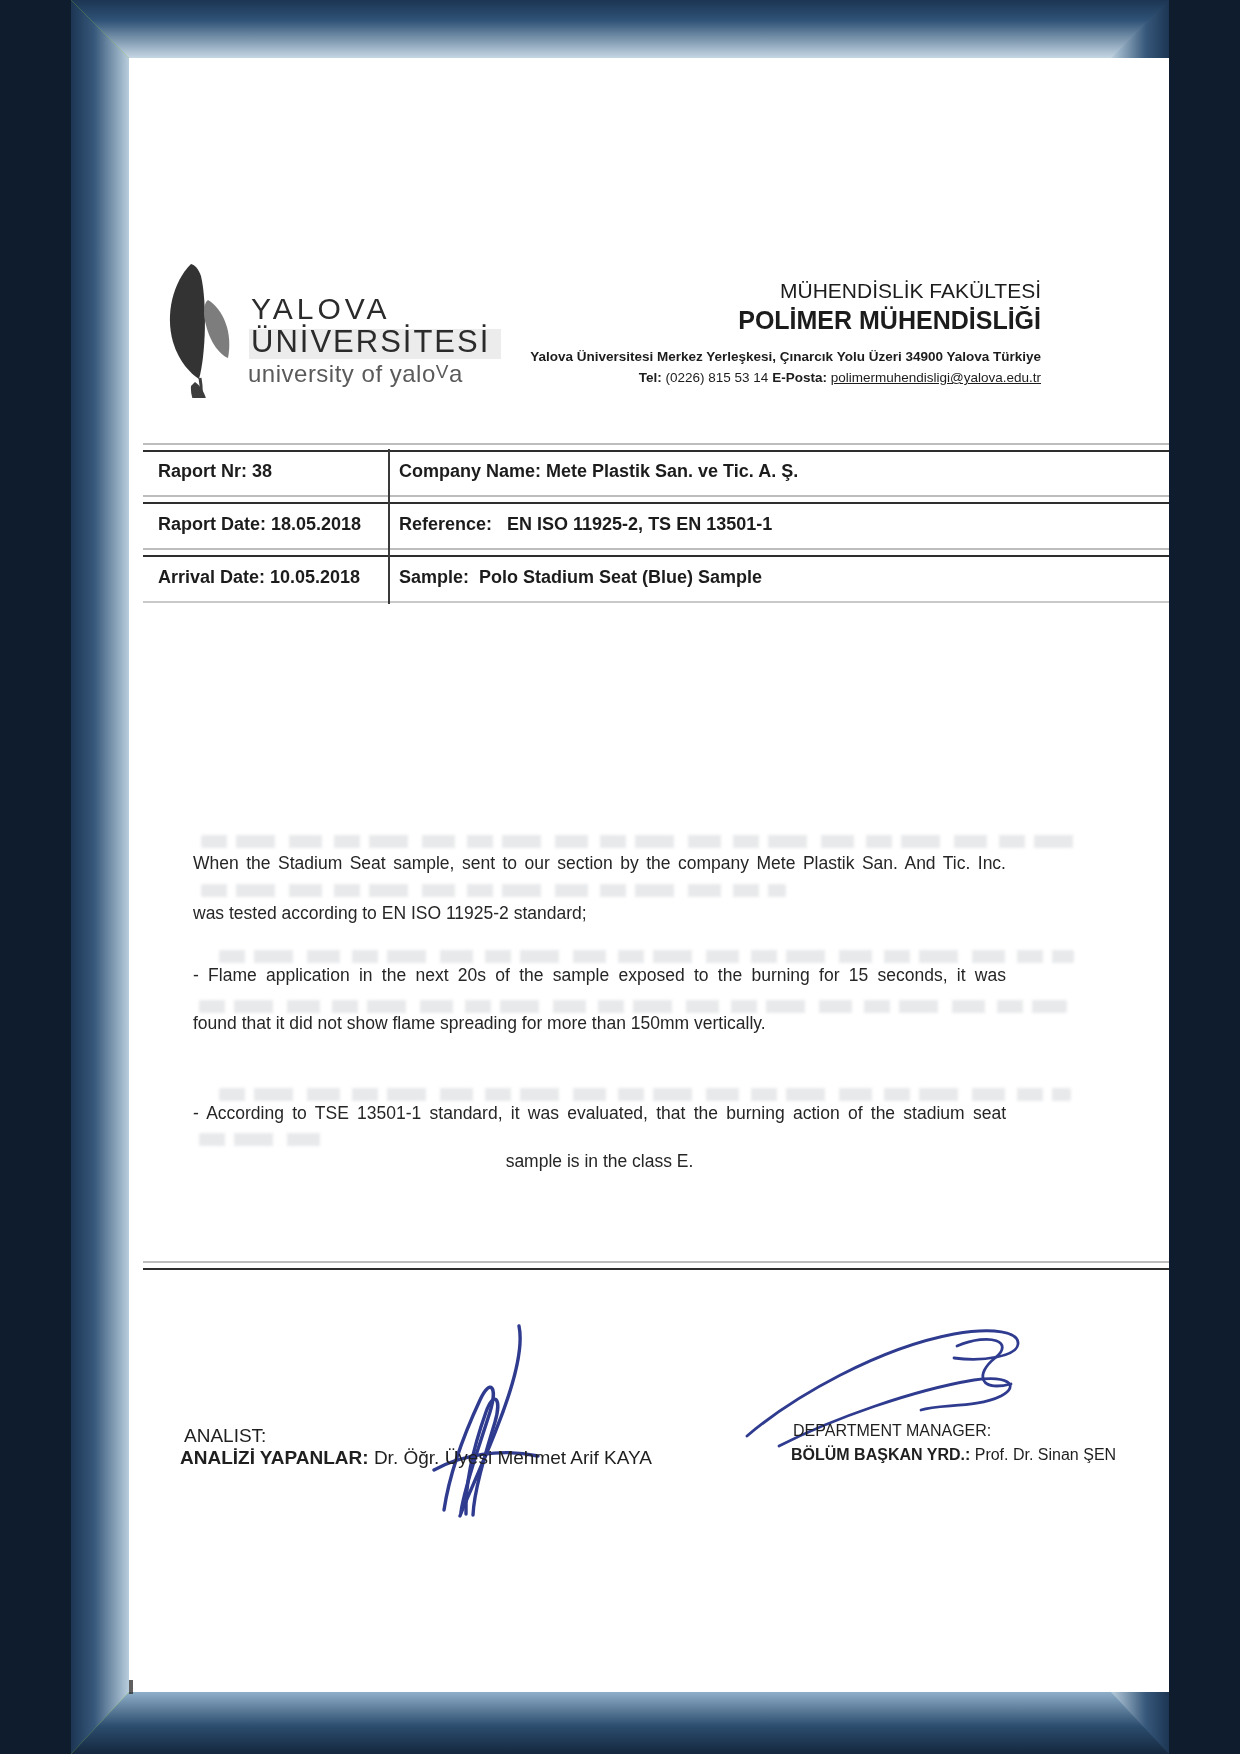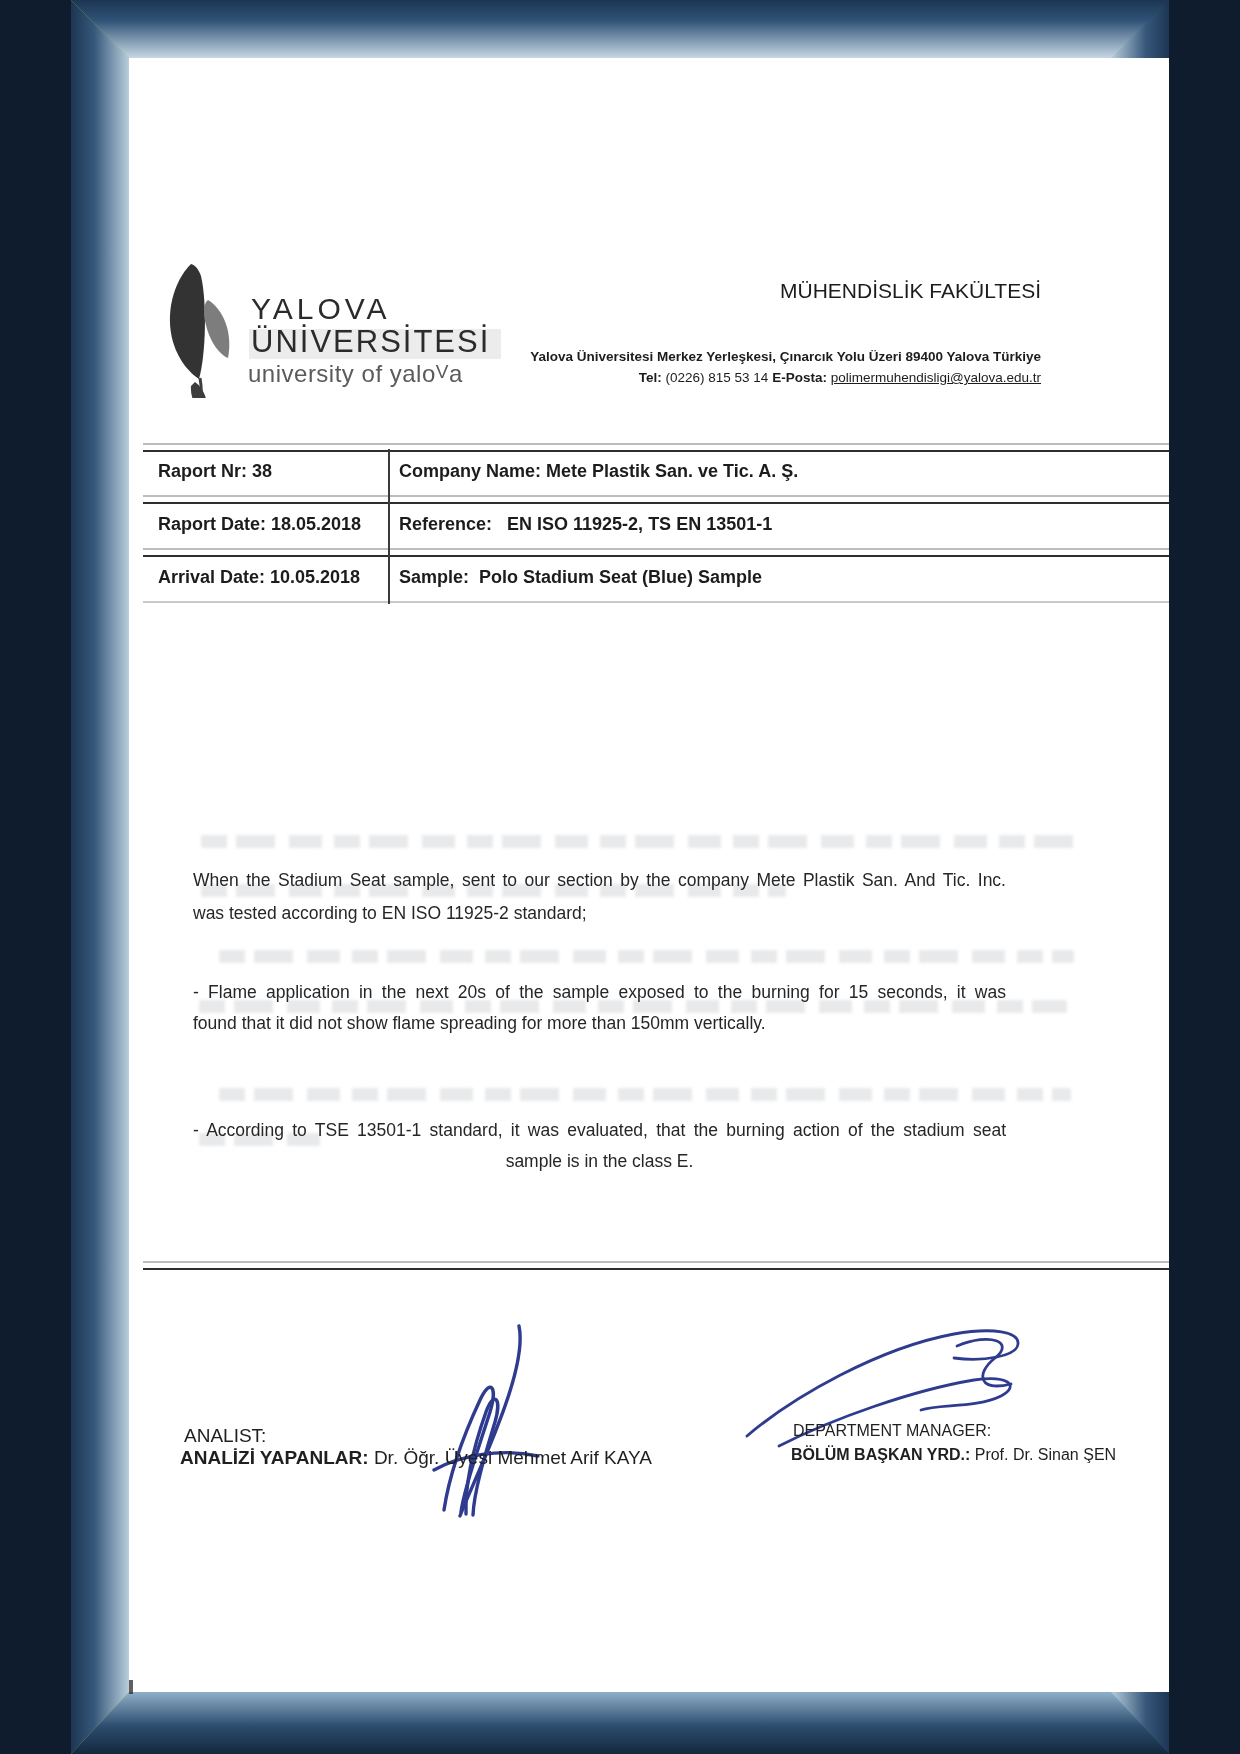--- a/index.html
+++ b/index.html
@@ -47,21 +47,21 @@
   .dline::before { content:""; position:absolute; left:0; right:0; top:0; height:2px; background:#bdbdbd; }
   .dline::after  { content:""; position:absolute; left:0; right:0; top:7px; height:2px; background:#2e2e2e; }
   .sline { left:72px; width:1034px; height:2px; background:#c9c9c9; }
   .vline { left:317px; top:449px; width:2px; height:155px; background:#3a3a3a; }
   .cell  { font-size:18px; font-weight:bold; color:#1c1c1c; white-space:nowrap; }
 
   
   .title { left:122px; top:718px; width:813px; text-align:center;
            font-size:22px; font-weight:bold; letter-spacing:.3px; color:#1b1b1b; }
   .line  { left:122px; width:813px; font-size:17.5px; color:#262626; line-height:26px; white-space:normal; overflow:hidden; }
-  .just  { text-align:justify; text-align-last:justify;margin-top:17px; }
+  .just  { text-align:justify; text-align-last:justify; }
 
   
   .ghost { height:13px; opacity:.15; filter:blur(1.6px); border-radius:2px;
            background:repeating-linear-gradient(90deg,#6b7280 0 26px,transparent 26px 35px,
                       #6b7280 35px 74px,transparent 74px 88px,#6b7280 88px 121px,transparent 121px 133px); }
 
   
   .sig-label { font-size:19px; color:#1f1f1f; white-space:nowrap; }
   .sig-label b { font-weight:bold; }
   .r16 { font-size:16px; }
@@ -85,21 +85,22 @@
     <path d="M47,38 C62,47 72,70 67,96 C55,91 45,72 43,52 C43,45 44,40 47,38 Z" fill="#7d7d7d"></path>
     <path d="M34,120 C44,127 49,143 45,156 C35,149 29,135 30,124 Z" fill="#3d3d3d"></path>
     <path d="M39,116 C41,127 41,140 37,154" fill="none" stroke="#3d3d3d" stroke-width="3"></path>
   </svg>
   <div class="abs logo-band"></div>
   <div class="abs logo-name1">YALOVA</div>
   <div class="abs logo-name2">ÜNİVERSİTESİ</div>
   <div class="abs logo-tag"><span>university of yalo</span><span class="sup">V</span><span>a</span></div>
 
   <div class="abs hline h-fac">MÜHENDİSLİK FAKÜLTESİ</div>
-  <div class="abs hline h-addr">Yalova Üniversitesi Merkez Yerleşkesi, Çınarcık Yolu Üzeri 89400 Yalova Türkiye</div>
+  <div class="abs hline h-dep">POLİMER MÜHENDİSLİĞİ</div>
+  <div class="abs hline h-addr">Yalova Üniversitesi Merkez Yerleşkesi, Çınarcık Yolu Üzeri 34900 Yalova Türkiye</div>
   <div class="abs hline h-tel">
     <b>Tel:</b>
     <span>(0226) 815 53 14</span>
     <b>E-Posta:</b>
     <span class="u">polimermuhendisligi@yalova.edu.tr</span>
   </div>
 
   <div class="abs dline" style="top:443px;"></div>
   <div class="abs dline" style="top:495px;"></div>
   <div class="abs dline" style="top:548px;"></div>

